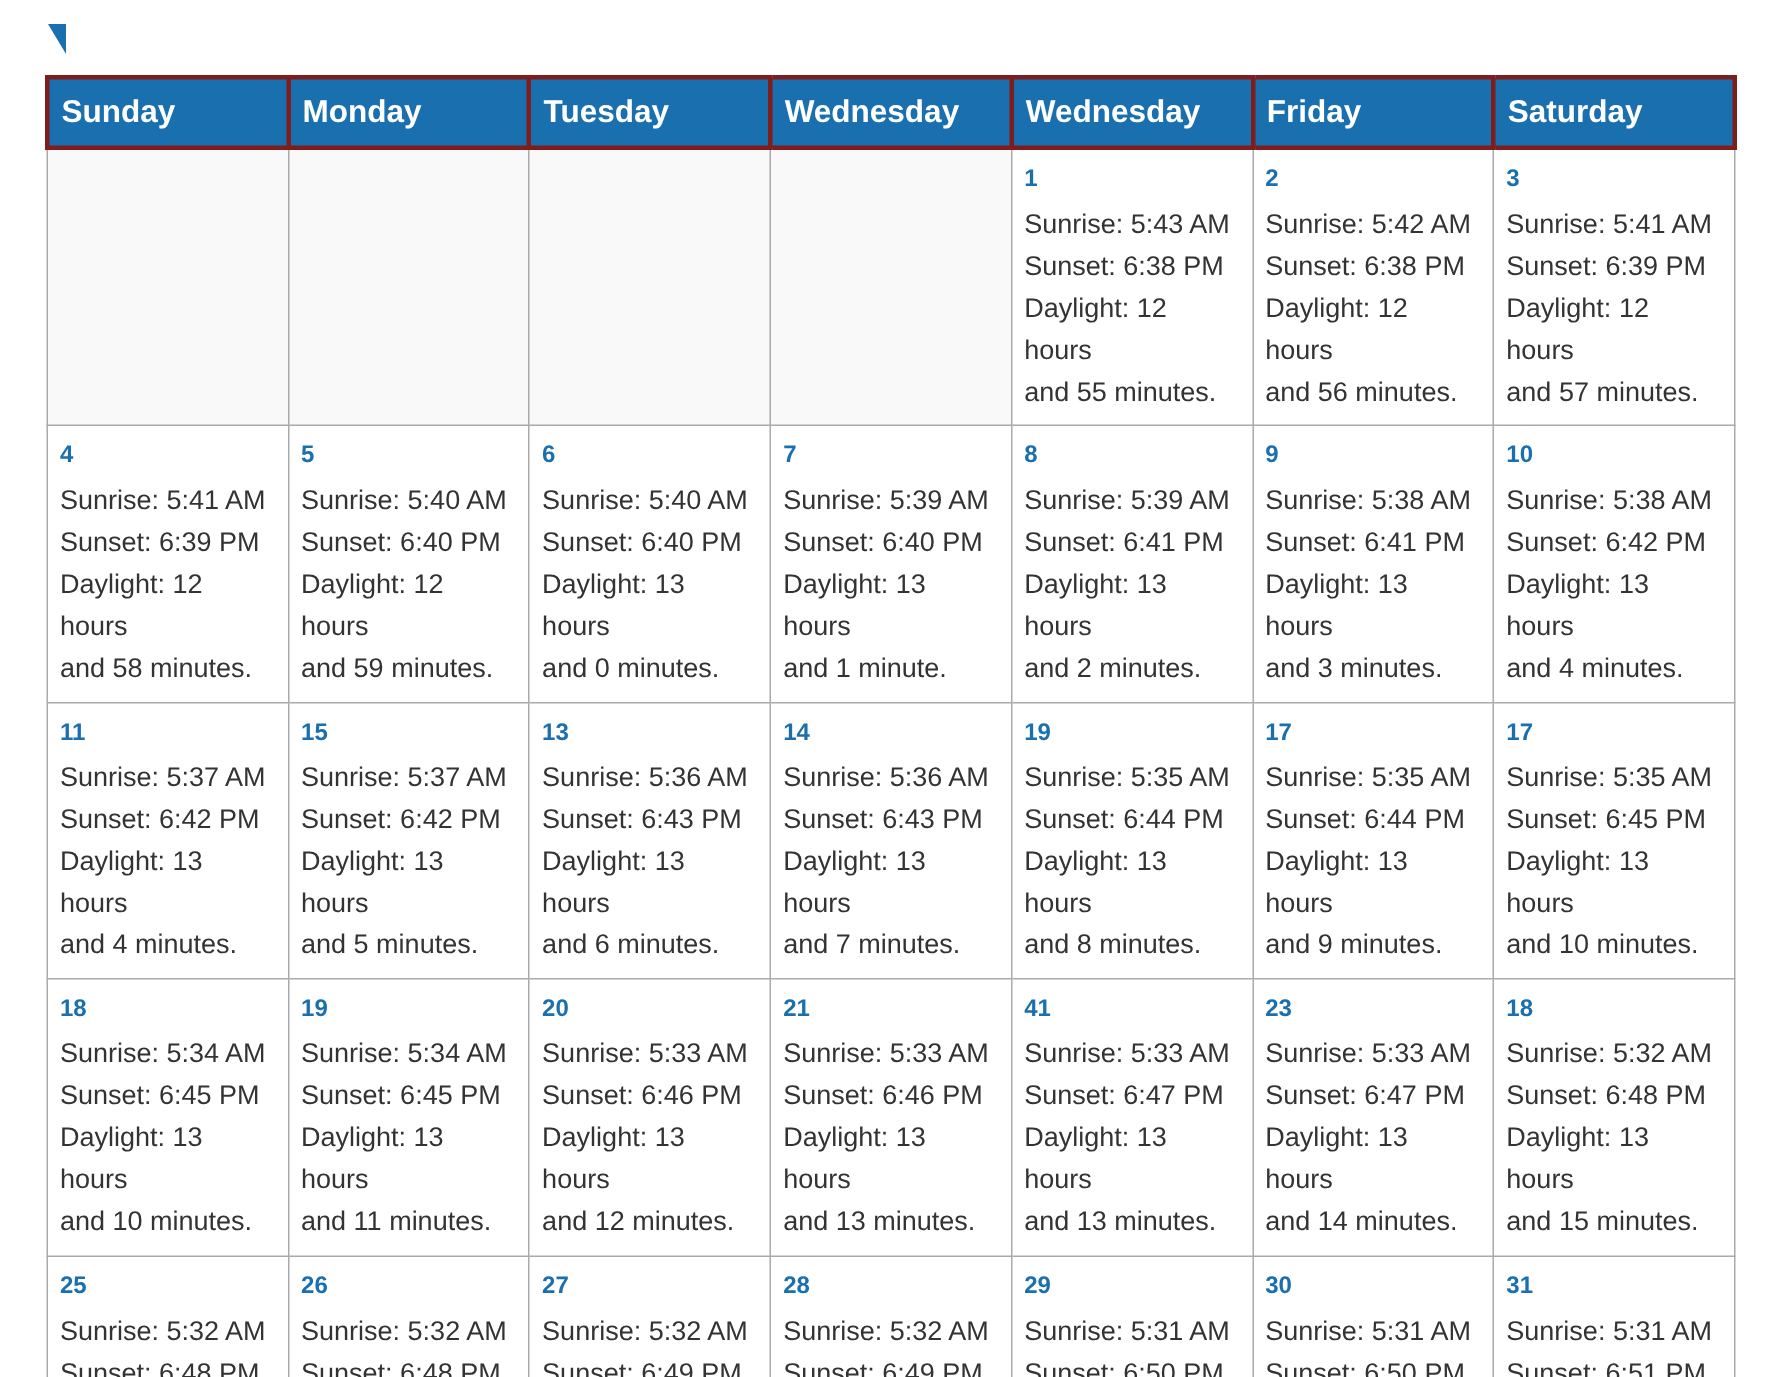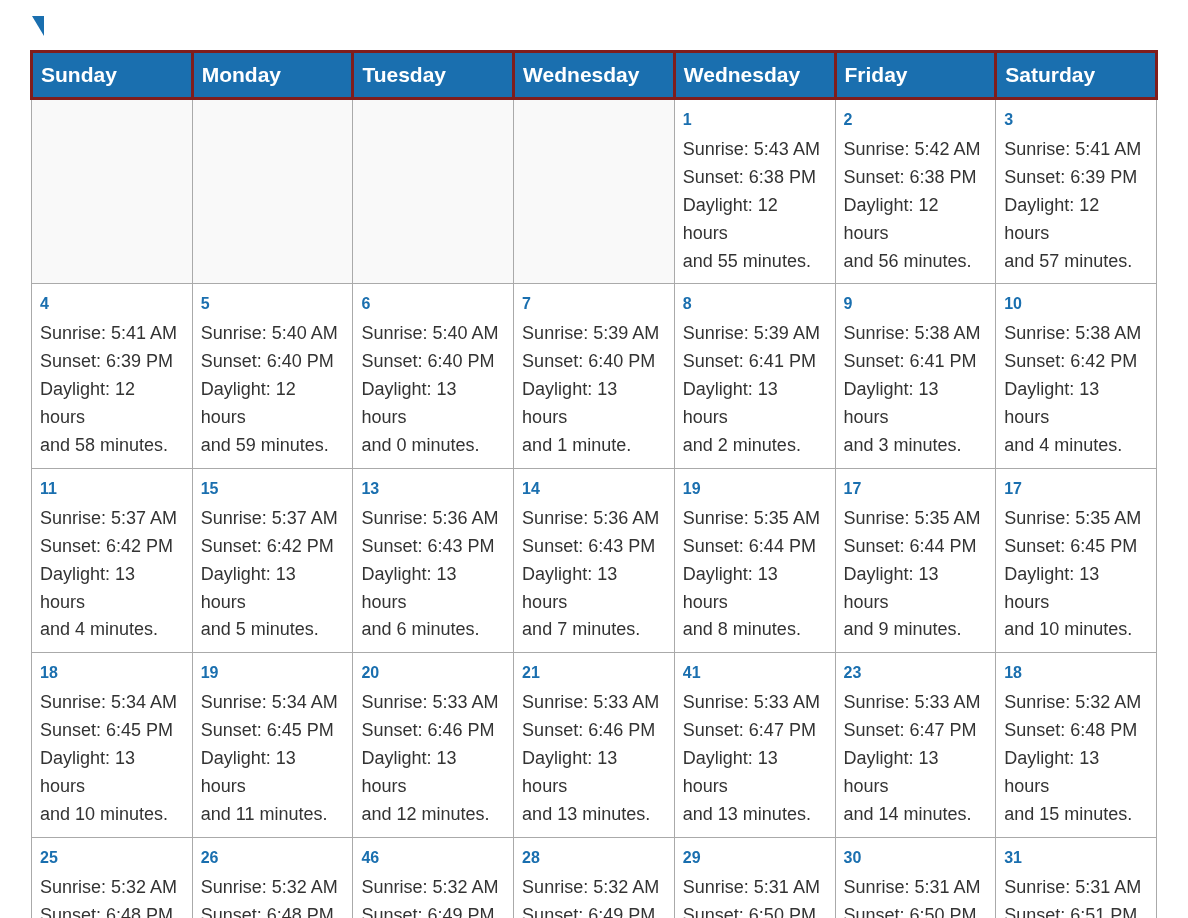--- a/index.html
+++ b/index.html
@@ -244,21 +244,21 @@
       <tr>
         <td>
           <span class="day-number">25</span>
           <div class="day-info">Sunrise: 5:32 AM<br>Sunset: 6:48 PM<br>Daylight: 13 hours<br>and 15 minutes.</div>
         </td>
         <td>
           <span class="day-number">26</span>
           <div class="day-info">Sunrise: 5:32 AM<br>Sunset: 6:48 PM<br>Daylight: 13 hours<br>and 16 minutes.</div>
         </td>
         <td>
-          <span class="day-number">46</span>
+          <span class="day-number">27</span>
           <div class="day-info">Sunrise: 5:32 AM<br>Sunset: 6:49 PM<br>Daylight: 13 hours<br>and 17 minutes.</div>
         </td>
         <td>
           <span class="day-number">28</span>
           <div class="day-info">Sunrise: 5:32 AM<br>Sunset: 6:49 PM<br>Daylight: 13 hours<br>and 17 minutes.</div>
         </td>
         <td>
           <span class="day-number">29</span>
           <div class="day-info">Sunrise: 5:31 AM<br>Sunset: 6:50 PM<br>Daylight: 13 hours<br>and 18 minutes.</div>
         </td>

